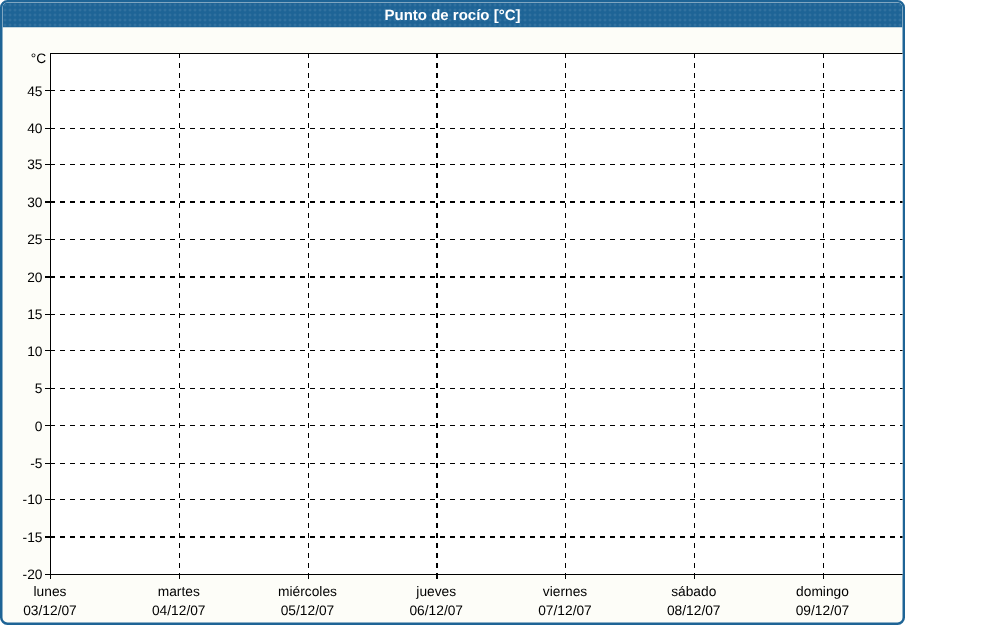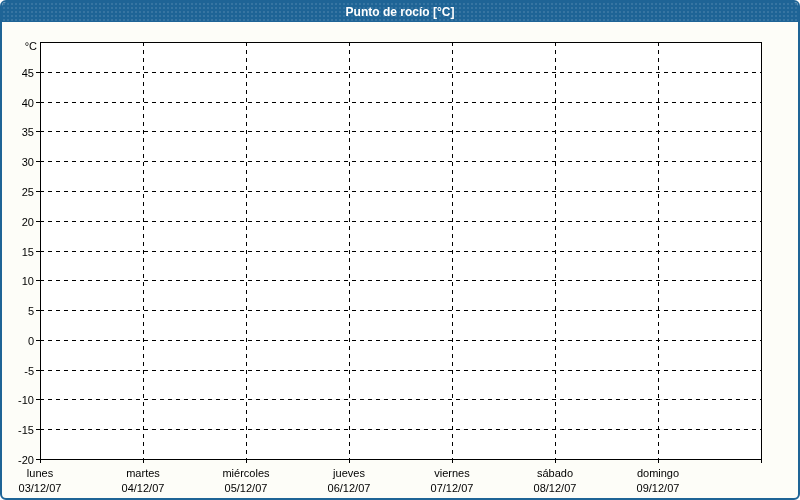--- a/index.html
+++ b/index.html
@@ -3,21 +3,21 @@
 <meta charset="utf-8">
 <style>
   html, body { margin: 0; padding: 0; }
   body {
     width: 800px; height: 500px;
     background: #ffffff;
     font-family: "Liberation Sans", sans-serif;
   }
   .window {
     position: relative;
-    width: 800px; height: 500px;
+    width: 724px; height: 500px;
     box-sizing: border-box;
     border: 2px solid var(--frame, #1E6496);
     border-radius: 6px;
     background: var(--page-bg, #FDFDF8);
     overflow: hidden;
   }
   .titlebar {
     height: 20px;
     background-color: var(--titlebar, #1E6496);
     background-image: radial-gradient(rgba(255,255,255,0.11) 1px, rgba(0,0,0,0) 1px);

